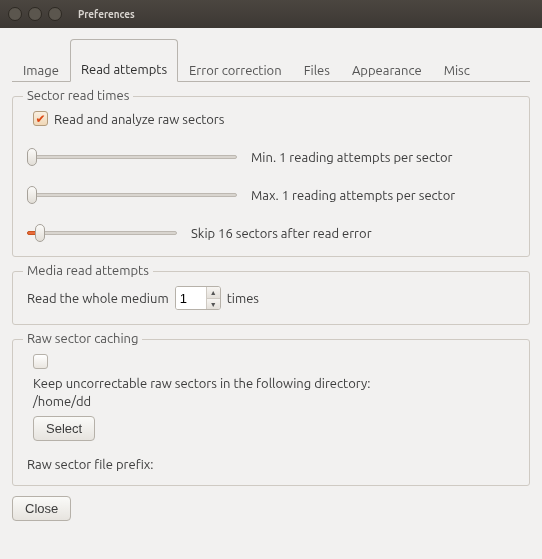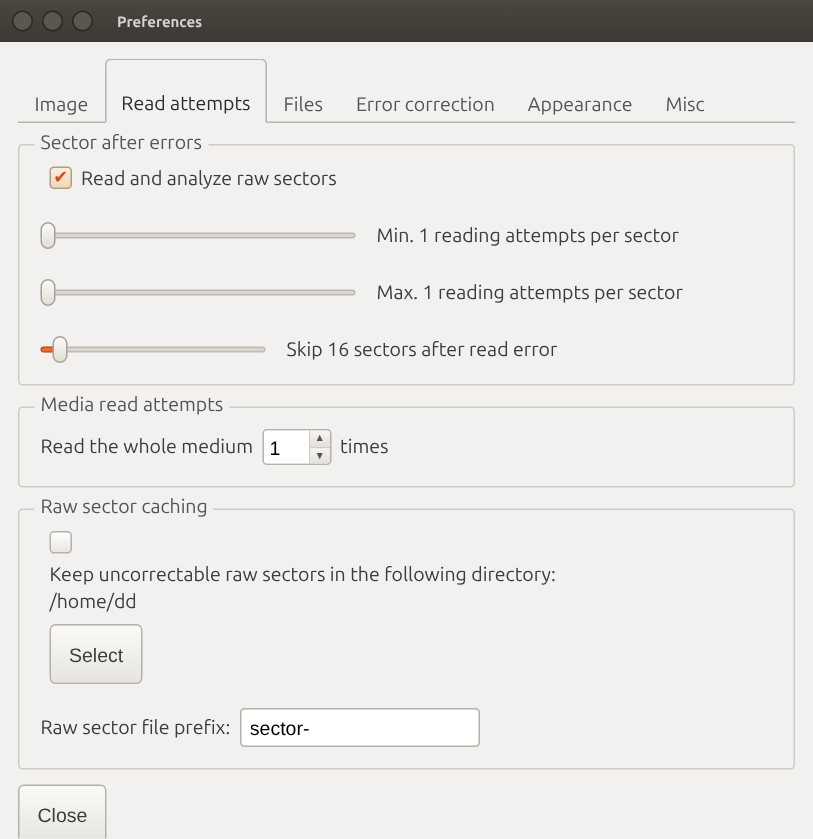--- a/index.html
+++ b/index.html
@@ -171,21 +171,21 @@
   .textfield {
     height: 26px;
     border: 1px solid #b6b1a9;
     border-radius: 3px;
     background: #fff;
     padding: 0 6px;
     font-size: 13px;
     outline: none;
   }
   .btn {
-    height: 40px;
+    height: 25px;
     padding: 0 12px;
     border: 1px solid #b6b1a9;
     border-radius: 4px;
     background: linear-gradient(to bottom,#fafaf8,#e7e4df);
     color: #3c3c3c;
     font-size: 13px;
     cursor: pointer;
   }
   .footer {
     display: flex;
@@ -203,28 +203,28 @@
   <div class="tb-btn"></div>
   <div class="tb-btn"></div>
   <div class="tb-title">Preferences</div>
 </div>
 
 <div class="content">
 
   <div class="tabs">
     <div class="tab">Image</div>
     <div class="tab active">Read attempts</div>
+    <div class="tab">Error correction</div>
     <div class="tab">Files</div>
-    <div class="tab">Error correction</div>
     <div class="tab">Appearance</div>
     <div class="tab">Misc</div>
   </div>
 
   <div class="group">
-    <div class="group-label">Sector after errors</div>
+    <div class="group-label">Sector read times</div>
 
     <div class="row" style="margin-left:6px;">
       <div class="checkbox">
         <span class="tick">✔</span>
       </div>
       <span>Read and analyze raw sectors</span>
     </div>
 
     <div class="slider-row">
       <div class="slider">
@@ -274,21 +274,20 @@
       <div class="checkbox empty"></div>
       <div class="keep-text" style="flex:1;">
         <span>Keep uncorrectable raw sectors in the following directory:</span><br>
         <span>/home/dd</span>
       </div>
       <button class="btn">Select</button>
     </div>
 
     <div class="row" style="margin-top:16px;">
       <span>Raw sector file prefix:</span>
-      <input class="textfield" style="width: 160px;" type="text" value="sector-">
     </div>
   </div>
 
   <div class="footer">
     <button class="btn">Close</button>
   </div>
 
 </div>
 
 </body></html>

